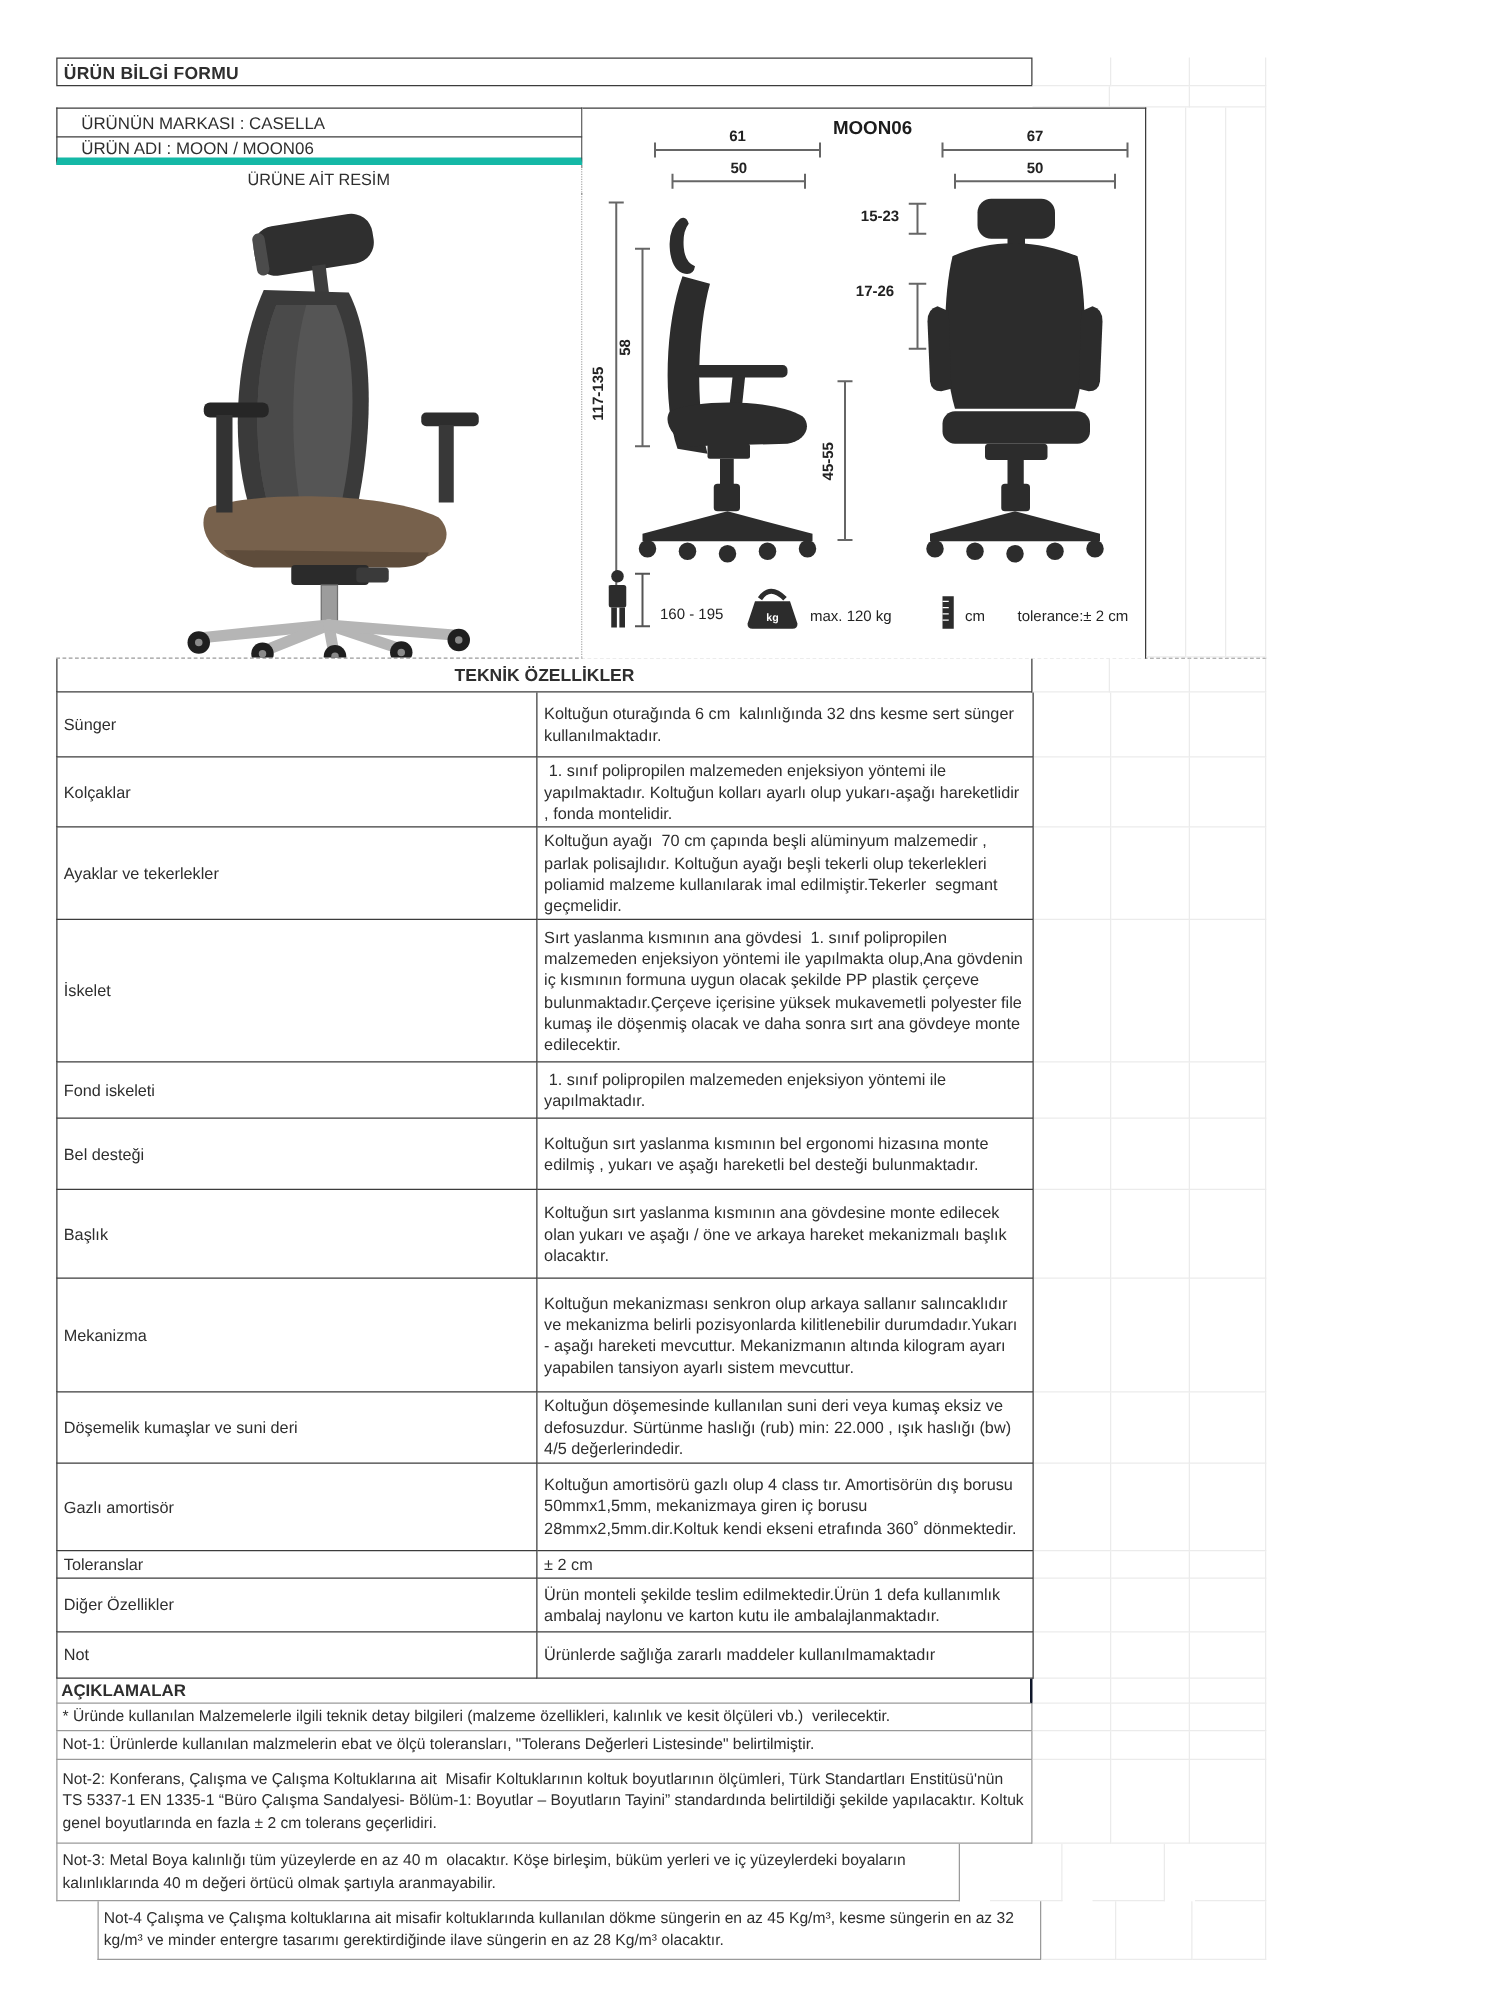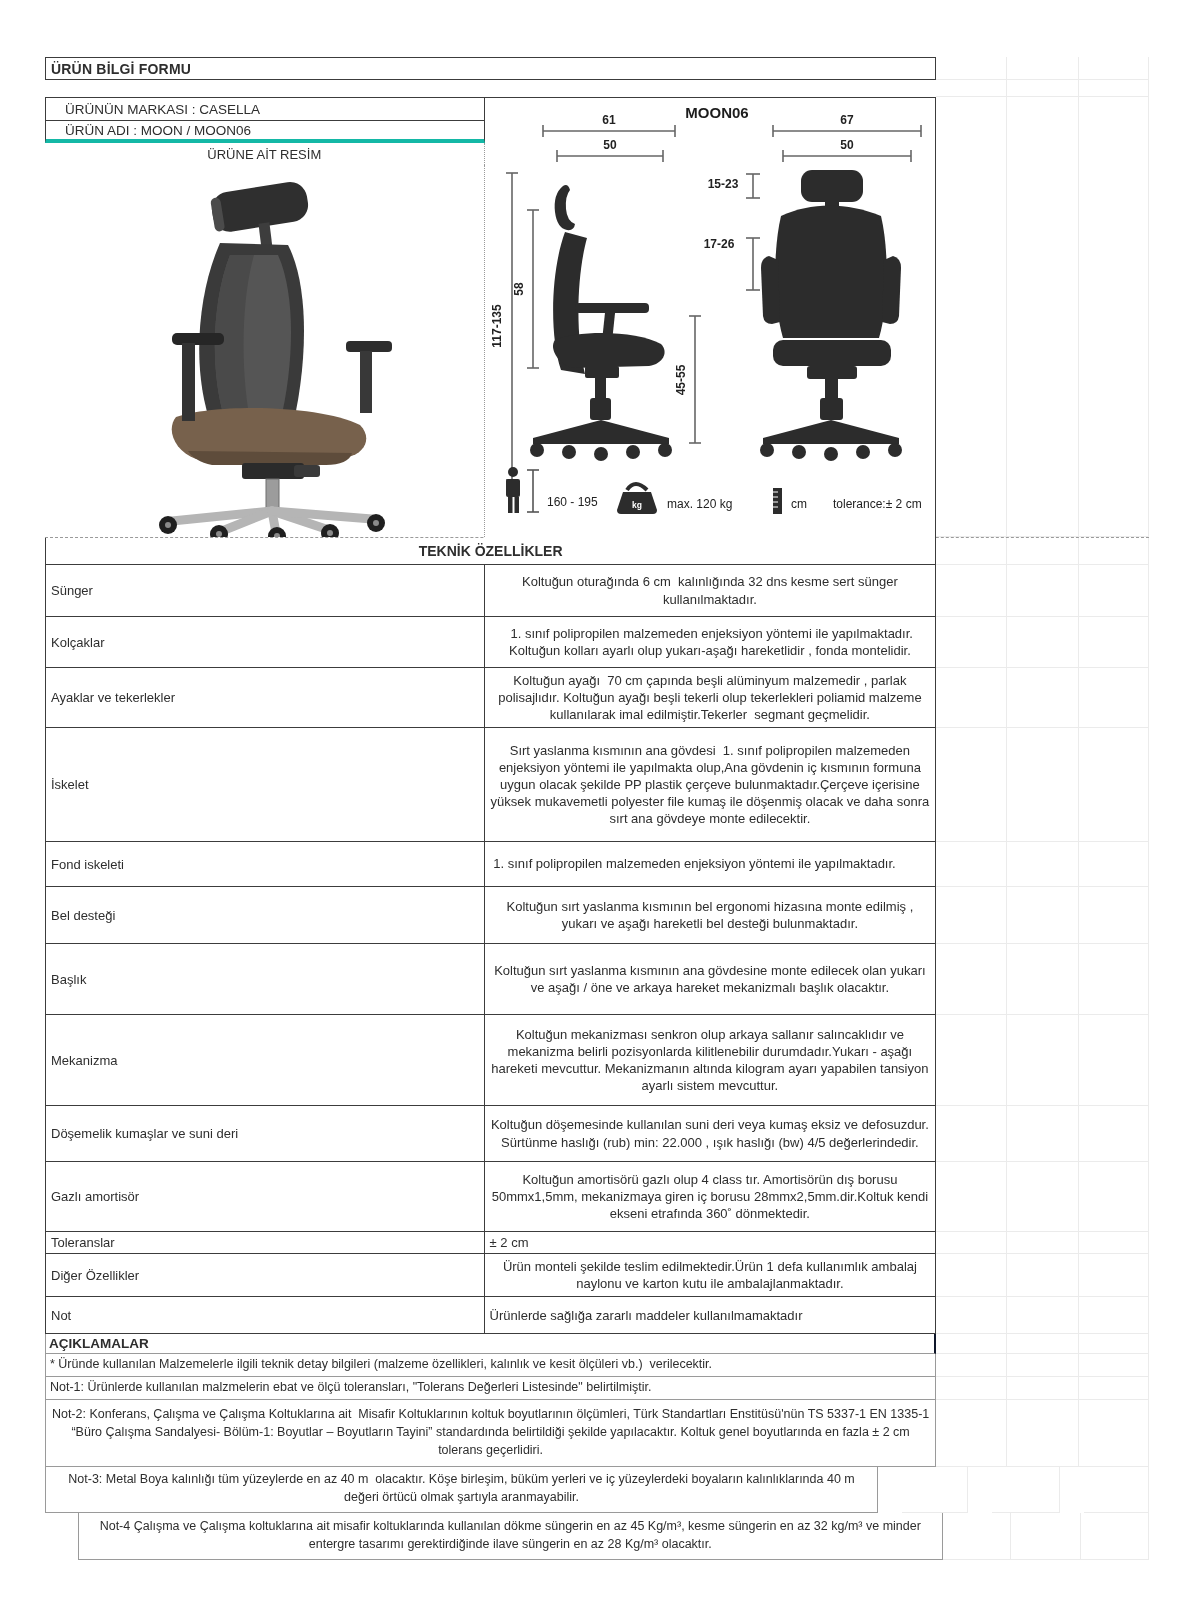--- a/index.html
+++ b/index.html
@@ -1,31 +1,31 @@
 <!DOCTYPE html>
 <html><head>
 <meta charset="utf-8">
 <style>
   html,body{margin:0;padding:0;background:#ffffff;}
   body{width:1200px;height:1600px;position:relative;font-family:"Liberation Sans",sans-serif;color:#2e2e2e;}
   .sheet{position:absolute;left:0;top:0;width:1200px;height:1600px;background:#fff;overflow:hidden;}
-  .content{position:absolute;left:45px;top:57px;width:1104px;text-align:center;}
+  .content{position:absolute;left:45px;top:46px;width:968px;}
   .row{display:flex;box-sizing:border-box;}
   .cell{box-sizing:border-box;}
   
   .f{border-right:1px solid #ebebeb;border-bottom:1px solid #ebebeb;}
   .f1{width:71px;} .f2{width:72px;} .f3{width:70px;}
   
   .title-row .main{width:892px;border:1px solid #3c3c3c;font-weight:bold;font-size:14px;display:flex;align-items:center;padding-left:5px;letter-spacing:.2px;}
   .spacer-row .main{width:892px;}
   
   .brand-section{border-bottom:1px dashed #9a9a9a;}
   .left-stack{width:440px;display:flex;flex-direction:column;}
   .brand-cell{box-sizing:border-box;border:1px solid #3c3c3c;border-bottom:none;height:23px;display:flex;align-items:center;padding-left:19px;font-size:13.5px;}
-  .brand-cell.second{height:23px;border-top:1px solid #3c3c3c;border-bottom:4px solid #14b8a6;}
+  .brand-cell.second{height:23px;border-top:1px solid #3c3c3c;border-bottom:6px solid #14b8a6;}
   .resim-head{box-sizing:border-box;height:22px;display:flex;align-items:center;justify-content:center;font-size:13px;border-right:1px dotted #9a9a9a;}
   .photo-zone{box-sizing:border-box;flex:1;border-right:1px dotted #9a9a9a;display:flex;align-items:flex-start;justify-content:center;}
   .diagram-box{box-sizing:border-box;width:452px;height:441px;border-top:1px solid #3c3c3c;border-right:1px solid #3c3c3c;background:#fff;}
   
   .tek-head .main{width:892px;border-left:1px solid #3c3c3c;border-right:1px solid #3c3c3c;border-bottom:1px solid #3c3c3c;display:flex;align-items:center;justify-content:center;font-weight:bold;font-size:14px;}
   
   .srow .lab{width:440px;border-left:1px solid #3c3c3c;border-right:1px solid #3c3c3c;border-bottom:1px solid #3c3c3c;display:flex;align-items:center;padding-left:5px;font-size:13px;}
   .srow .val{width:452px;border-right:1px solid #3c3c3c;border-bottom:1px solid #3c3c3c;display:flex;align-items:center;padding:2px 5px;font-size:13px;line-height:1.32;white-space:pre-wrap;}
   
   .note-head .main{width:892px;border-left:1px solid #9a9a9a;border-right:2px solid #0f172a;border-bottom:1px solid #9a9a9a;display:flex;align-items:center;padding-left:3px;font-weight:bold;font-size:13.5px;}

